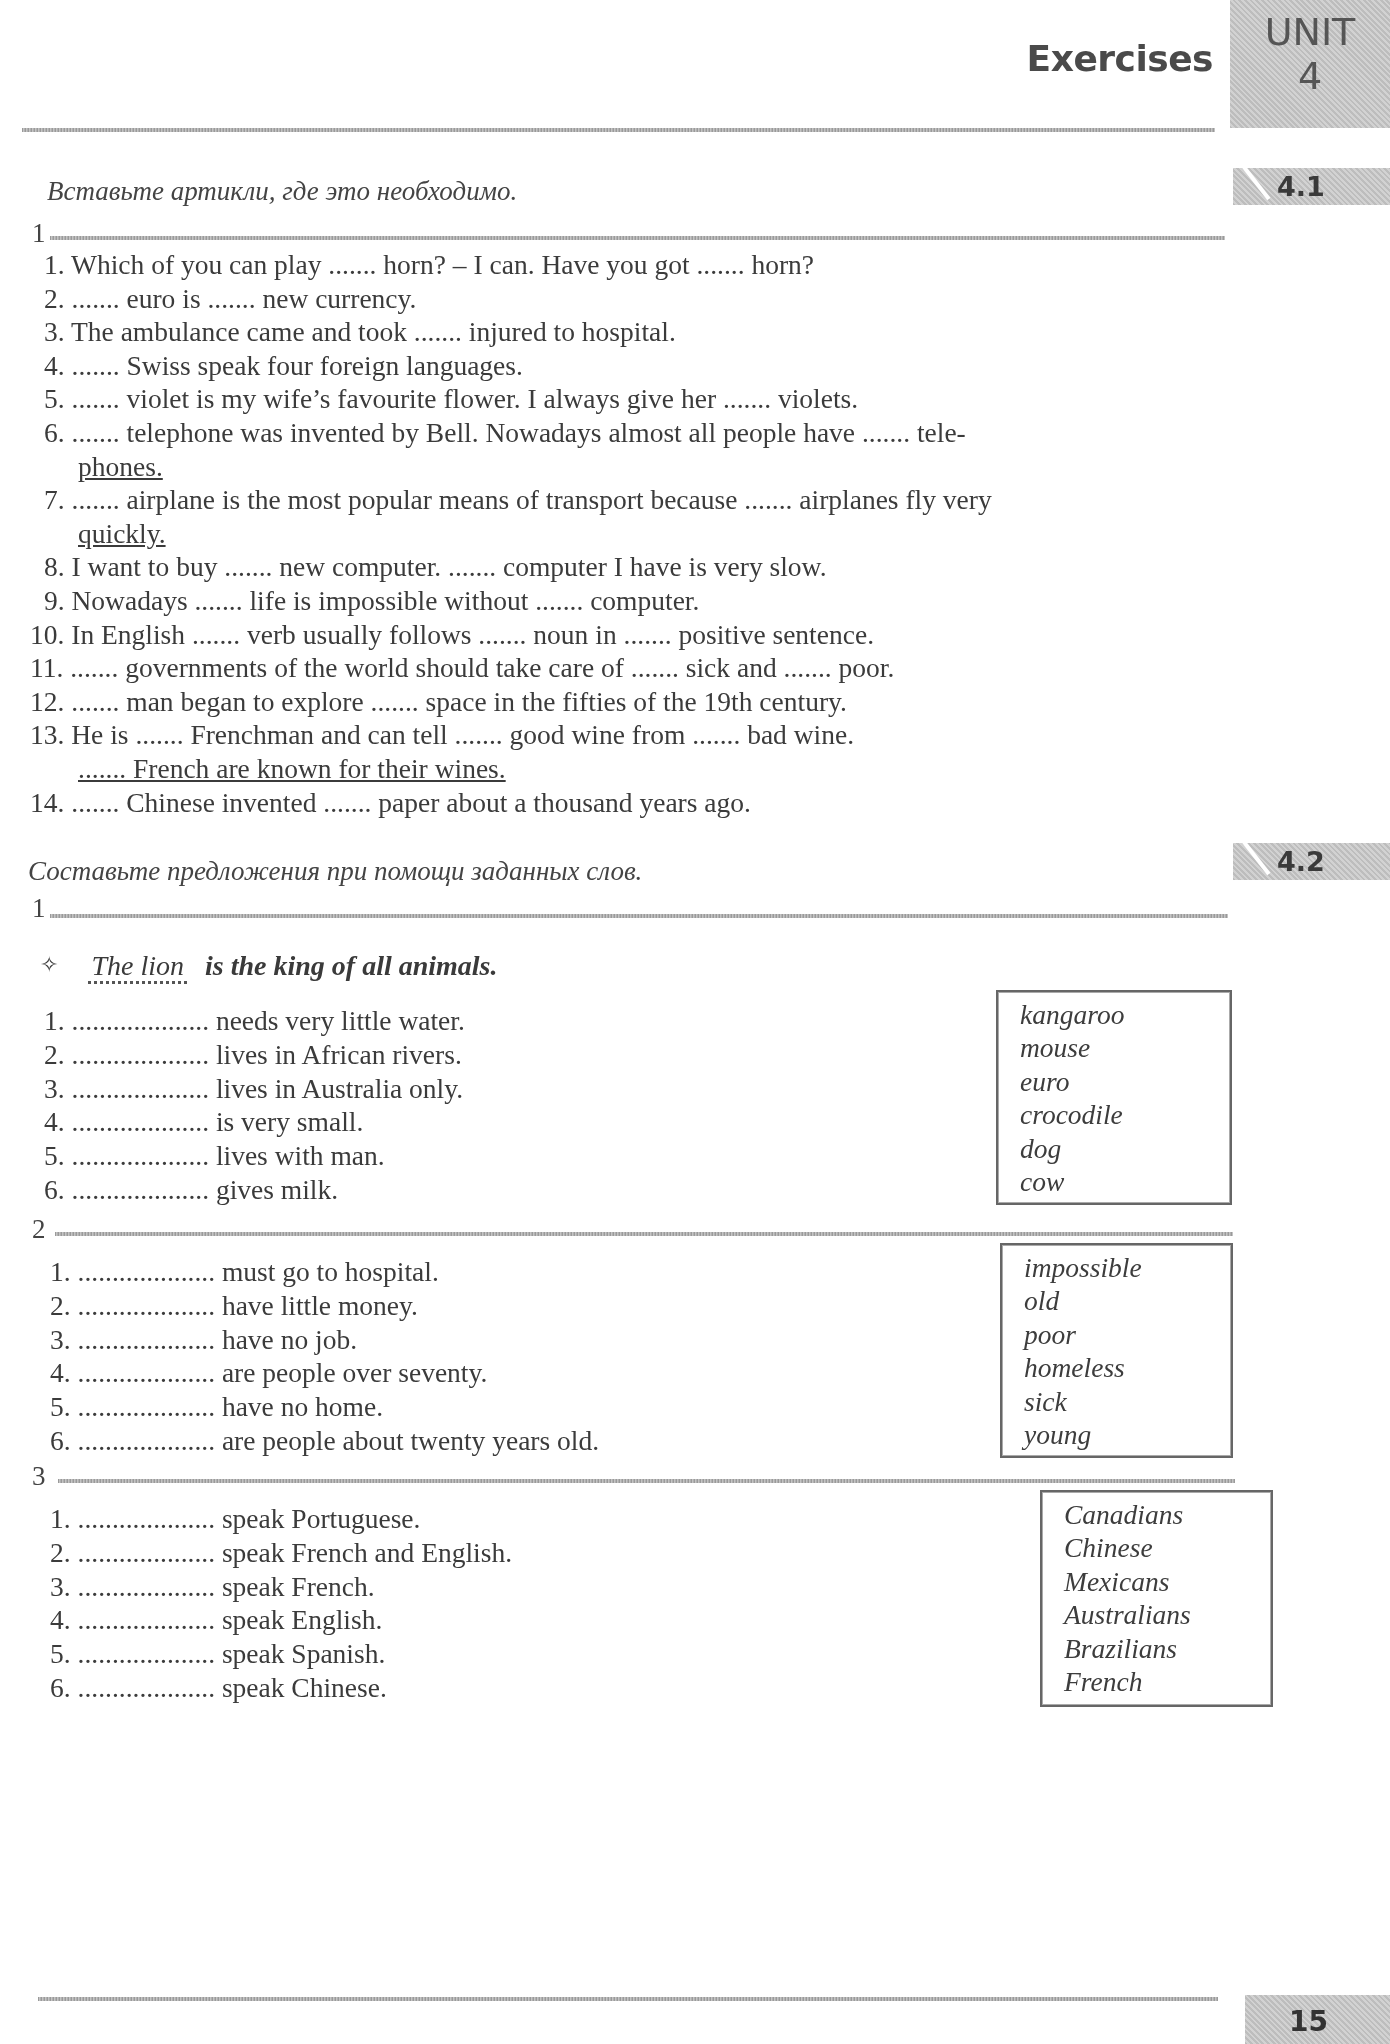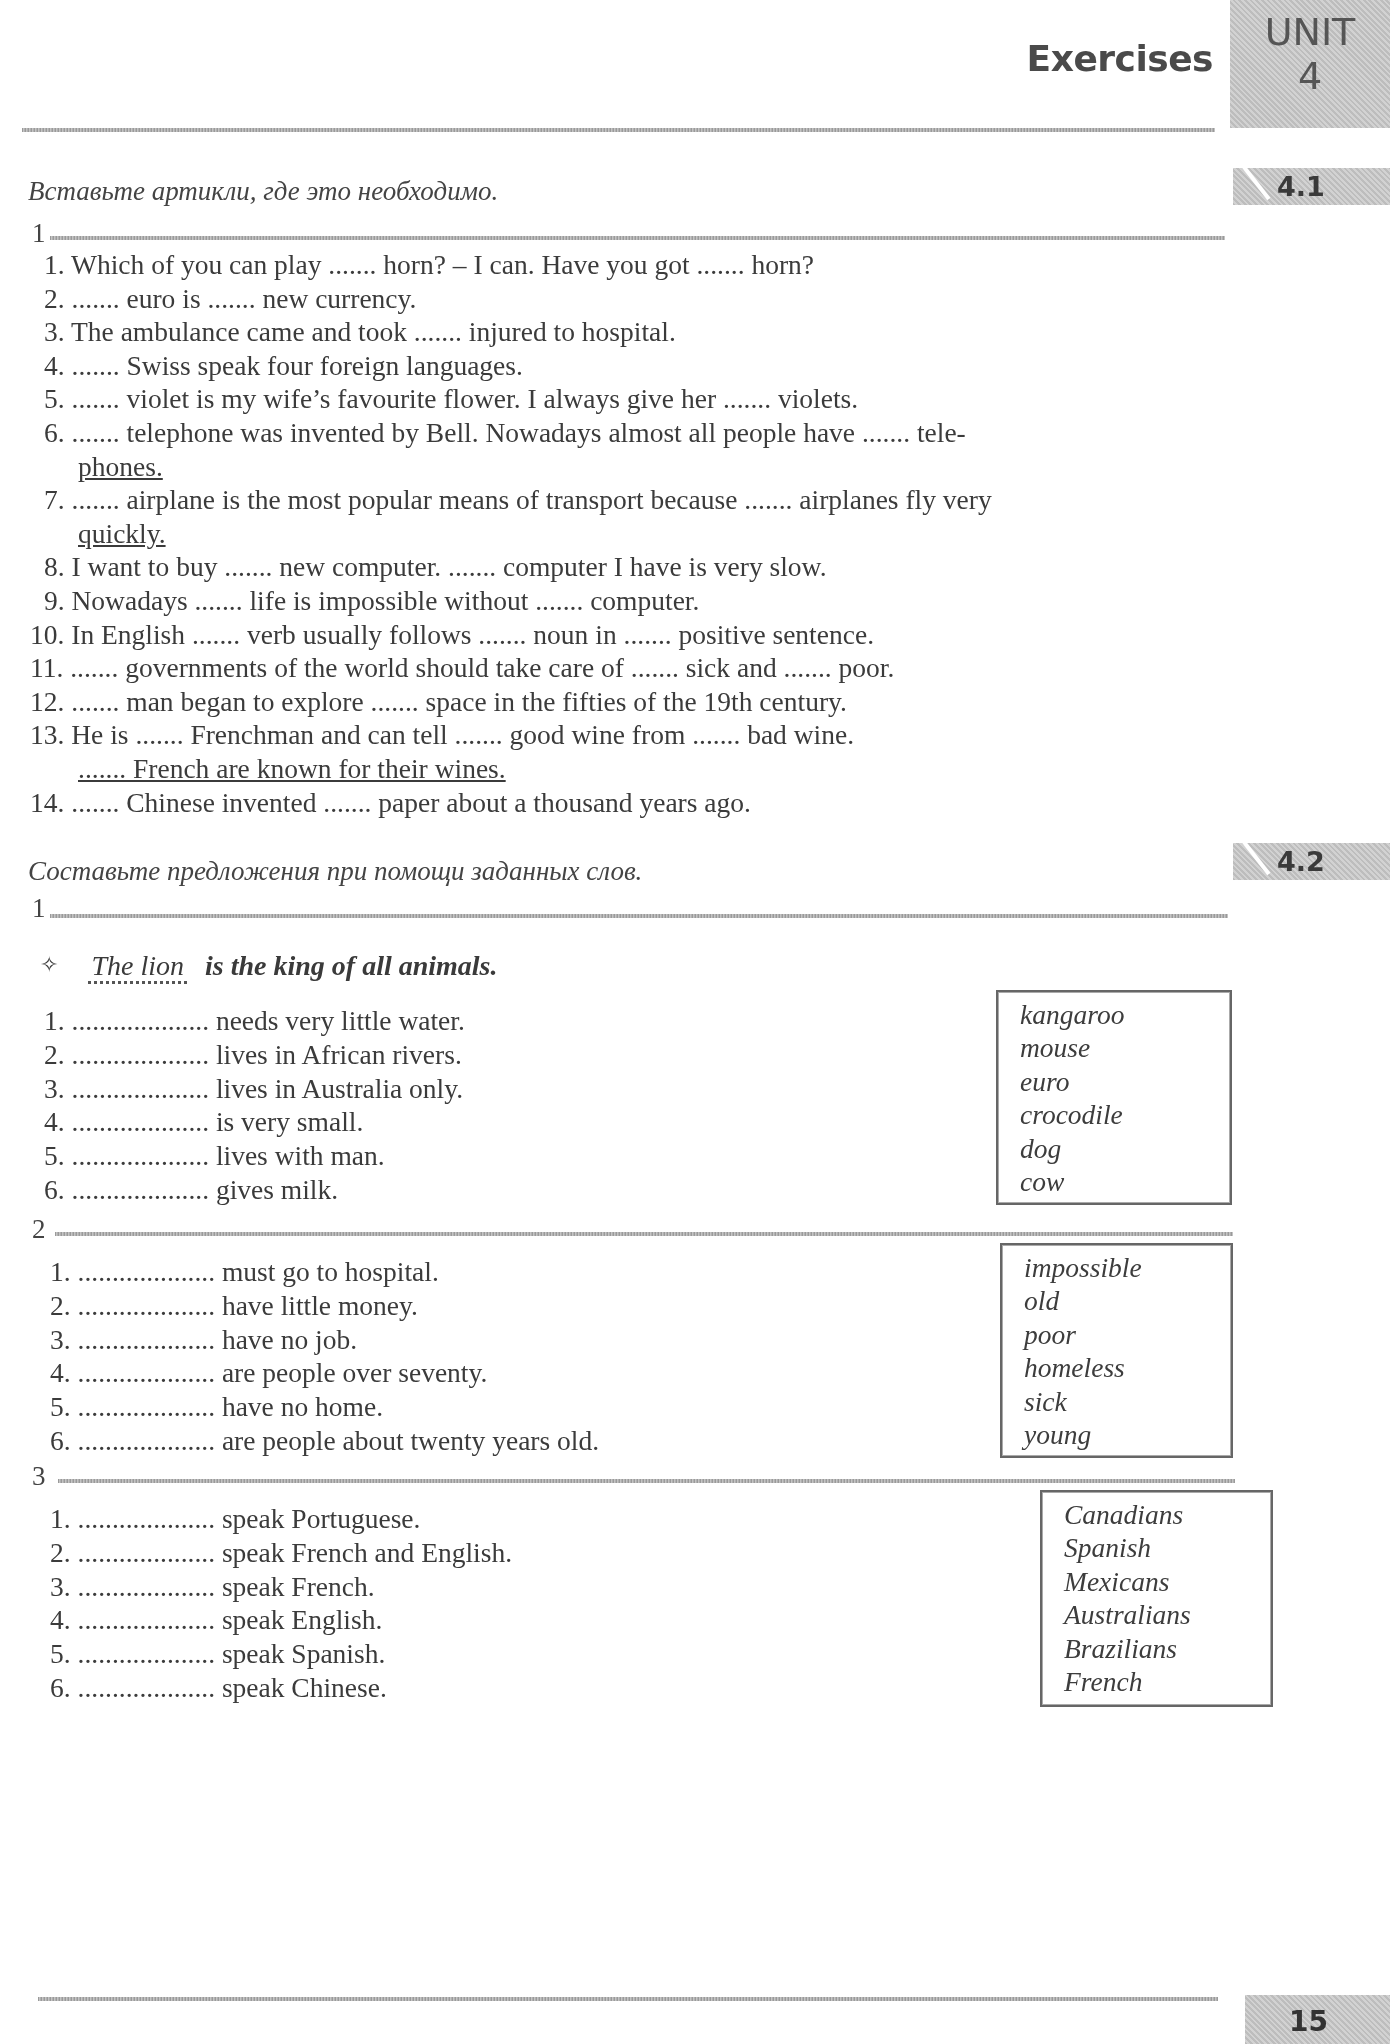--- a/index.html
+++ b/index.html
@@ -54,21 +54,21 @@
 <div class="abs unit-box tabbg">
   <div class="u1">UNIT</div>
   <div class="u2">4</div>
 </div>
 <div class="abs header-rule hatch"></div>
 
 <div class="abs tab tabbg" style="top:168px;">
   <span class="slash"></span>
   <span class="tab-num">4.1</span>
 </div>
-<div class="abs instr" style="top:176px;">Вставьте артикли, где это необходимо.</div>
+<div class="abs instr" style="top:176px;margin-left:19px;">Вставьте артикли, где это необходимо.</div>
 <div class="abs subnum" style="top:218px;">1</div>
 <div class="abs subrule hatch" style="left:50px; top:236px; width:1175px;"></div>
 
 <div class="abs list" style="top:248px;">
   <div class="row" style="padding-left:14px;">1. Which of you can play ....... horn? – I can. Have you got ....... horn?</div>
   <div class="row" style="padding-left:14px;">2. ....... euro is ....... new currency.</div>
   <div class="row" style="padding-left:14px;">3. The ambulance came and took ....... injured to hospital.</div>
   <div class="row" style="padding-left:14px;">4. ....... Swiss speak four foreign languages.</div>
   <div class="row" style="padding-left:14px;">5. ....... violet is my wife’s favourite flower. I always give her ....... violets.</div>
   <div class="row" style="padding-left:14px;">6. ....... telephone was invented by Bell.  Nowadays almost all people have ....... tele-</div>
@@ -138,21 +138,21 @@
 <div class="abs wlist" style="top:1502px; left:50px;">
   <div>1. .................... speak Portuguese.</div>
   <div>2. .................... speak  French and English.</div>
   <div>3.  .................... speak  French.</div>
   <div>4.  .................... speak English.</div>
   <div>5.  .................... speak Spanish.</div>
   <div>6.  .................... speak Chinese.</div>
 </div>
 <div class="abs wordbox" style="left:1040px; top:1490px; width:233px; height:217px;">
   <div>Canadians</div>
-  <div>Spanish</div>
+  <div>Chinese</div>
   <div>Mexicans</div>
   <div>Australians</div>
   <div>Brazilians</div>
   <div>French</div>
 </div>
 
 <div class="abs footer-rule hatch"></div>
 <div class="abs page-num-box tabbg">
   <span>15</span>
 </div>

